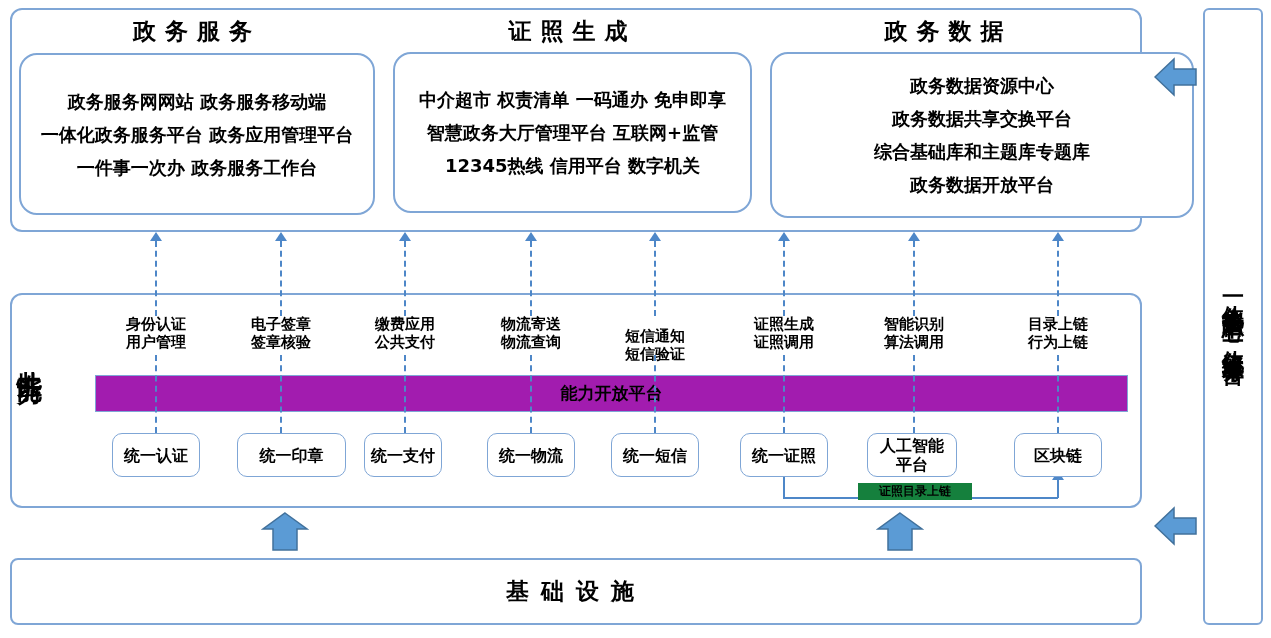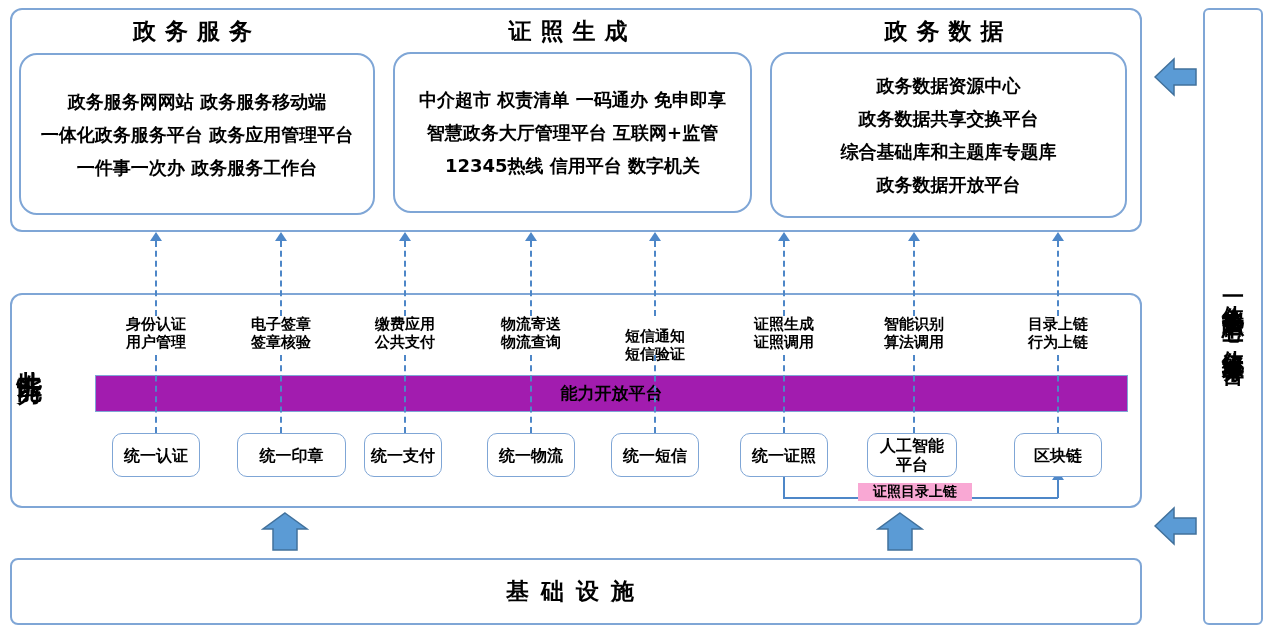--- a/index.html
+++ b/index.html
@@ -23,22 +23,22 @@
     border-left:6px solid transparent;border-right:6px solid transparent;border-bottom:9px solid #4E87C8;}
   .cap-label{position:absolute;top:315px;width:124px;text-align:center;font-size:15px;line-height:18px;z-index:2;white-space:nowrap;}
   .cap-box{position:absolute;top:433px;height:44px;background:#fff;border:1.6px solid #7FA6D6;border-radius:10px;
     z-index:3;display:flex;flex-direction:column;justify-content:center;align-items:center;text-align:center;
     font-size:16px;line-height:19px;box-sizing:border-box;white-space:nowrap;}
   .conn{position:absolute;z-index:2;}
   .conn.v{width:0;border-left:2px solid #4E87C8;}
   .conn.h{height:0;border-top:2px solid #4E87C8;}
   .conn-head{position:absolute;left:1052px;top:471px;width:0;height:0;z-index:2;
     border-left:6px solid transparent;border-right:6px solid transparent;border-bottom:9px solid #4E87C8;}
-  .conn-label{position:absolute;left:858px;top:483px;width:114px;text-align:center;background:#f9a8d4;
-    font-size:14px;z-index:4;white-space:nowrap;}
+  .conn-label{position:absolute;left:858px;top:483px;width:114px;text-align:center;background:#15803d;
+    font-size:12px;z-index:4;white-space:nowrap;}
   .bottom-box{position:absolute;left:10px;top:558px;width:1132px;height:67px;background:#fff;
     border:2px solid #7FA6D6;border-radius:8px;z-index:0;box-sizing:border-box;
     display:flex;align-items:center;justify-content:center;font-size:23px;letter-spacing:12px;}
   .right-panel{position:absolute;left:1203px;top:8px;width:60px;height:617px;background:#fff;
     border:2px solid #7FA6D6;border-radius:6px;z-index:0;box-sizing:border-box;
     display:flex;align-items:center;justify-content:center;}
   .right-panel span{writing-mode:vertical-rl;text-orientation:upright;font-size:22px;letter-spacing:2px;line-height:1;}
   .big-arrow{position:absolute;z-index:2;}
 </style>
 </head>
@@ -57,21 +57,21 @@
     <div>一体化政务服务平台 政务应用管理平台</div>
     <div>一件事一次办 政务服务工作台</div>
   </div>
 
   <div class="inner-box" style="left:393px;top:52px;width:359px;height:161px;">
     <div>中介超市 权责清单 一码通办 免申即享</div>
     <div>智慧政务大厅管理平台 互联网+监管</div>
     <div>12345热线 信用平台 数字机关</div>
   </div>
 
-  <div class="inner-box" style="left:770px;top:52px;width:357px;height:166px;text-align:center;">
+  <div class="inner-box" style="left:770px;top:52px;width:424px;height:166px;text-align:center;">
     <div>政务数据资源中心</div>
     <div>政务数据共享交换平台</div>
     <div>综合基础库和主题库专题库</div>
     <div>政务数据开放平台</div>
   </div>
 
   <div class="container" style="left:10px;top:293px;width:1132px;height:215px;"></div>
   <div class="side-label">共性能力</div>
   <div class="bar">能力开放平台</div>
 

